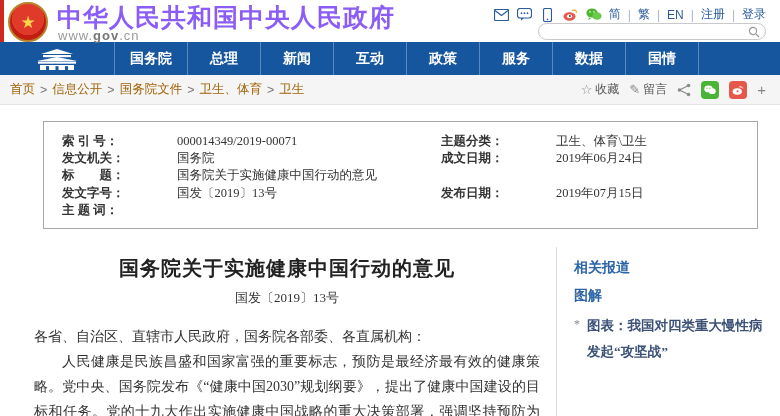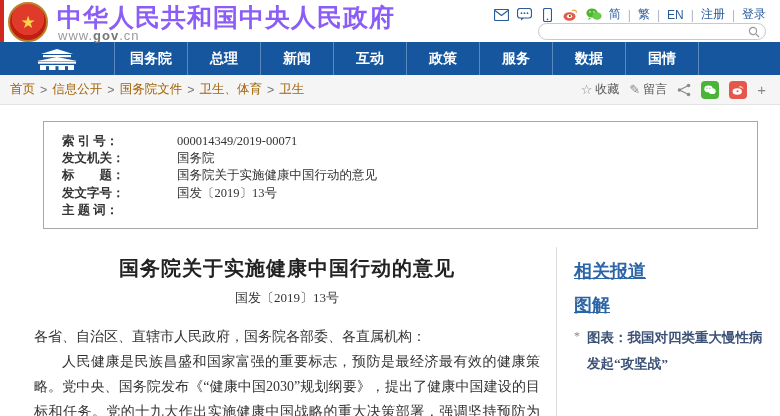--- a/index.html
+++ b/index.html
@@ -90,21 +90,21 @@
     text-align:center; font-family:"Liberation Serif", serif; font-size:13px; color:#333; margin-top:7px;
   }
   .body-text {
     margin-top:17px; font-family:"Liberation Serif", serif; font-size:14px; color:#333;
     line-height:25px; text-align:justify;
   }
   .body-text p.indent { text-indent:2em; }
   .side-col {
     flex:1; margin-left:16px; border-left:1px solid #dcdcdc; padding:2px 4px 0 17px;
   }
-  .side-heading { color:#2b64a7; font-size:18px; font-weight:bold; margin:10px 0 8px 0;text-decoration:underline; }
+  .side-heading { color:#2b64a7; font-size:14px; font-weight:bold; margin:10px 0 8px 0; }
   .side-item {
     position:relative; padding-left:13px; font-family:"Liberation Serif", serif;
     font-weight:bold; font-size:13.5px; color:#3c5176; line-height:26px; cursor:pointer;
     margin-bottom:8px;
   }
   .side-item .bullet { position:absolute; left:0; top:-2px; color:#8a8a8a; font-size:12px; font-weight:normal; }
   svg { display:block; }
 </style>
 </head>
 <body>
@@ -268,20 +268,35 @@
           </div>
         <div class="meta-row">
             <span class="meta-label">发文字号：</span>
             <span class="meta-value">国发〔2019〕13号</span>
           </div>
         <div class="meta-row">
             <span class="meta-label">主 题 词：</span>
             <span class="meta-value"></span>
           </div>
       </div>
+      <div class="meta-col-right">
+        <div class="meta-row">
+            <span class="meta-label">主题分类：</span>
+            <span class="meta-value">卫生、体育\卫生</span>
+          </div>
+        <div class="meta-row">
+            <span class="meta-label">成文日期：</span>
+            <span class="meta-value">2019年06月24日</span>
+          </div>
+        <div class="meta-row"></div>
+        <div class="meta-row">
+            <span class="meta-label">发布日期：</span>
+            <span class="meta-value">2019年07月15日</span>
+          </div>
+      </div>
     </div>
 
     <div class="cols">
 
       <div class="main-col">
         <div class="article-title">国务院关于实施健康中国行动的意见</div>
         <div class="doc-number">国发〔2019〕13号</div>
         <div class="body-text">
           <p>各省、自治区、直辖市人民政府，国务院各部委、各直属机构：</p>
           <p class="indent">人民健康是民族昌盛和国家富强的重要标志，预防是最经济最有效的健康策略。党中央、国务院发布《“健康中国2030”规划纲要》，提出了健康中国建设的目标和任务。党的十九大作出实施健康中国战略的重大决策部署，强调坚持预防为主，倡导健康文明生活方式，预防控制重大疾病。为加快推动从以治病为中心转变为以人民健康为中心，动员全社会落实预防为主方针，实施健康中国行动，提高全民健康水平，现提出以下意见。</p>

